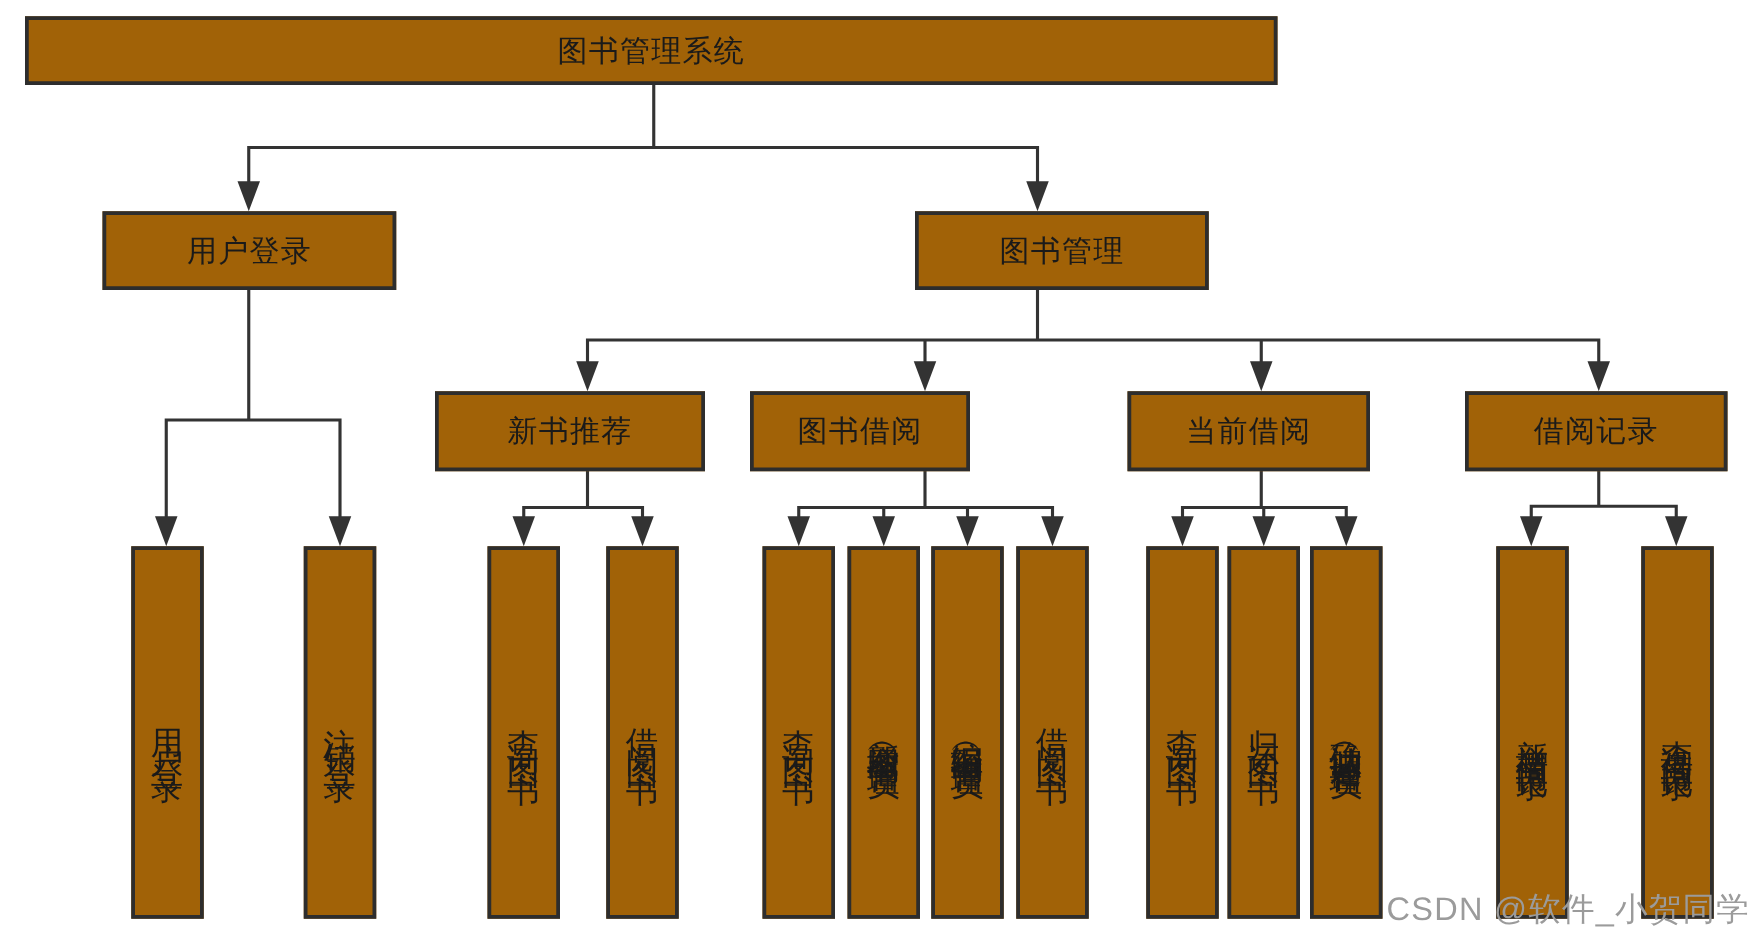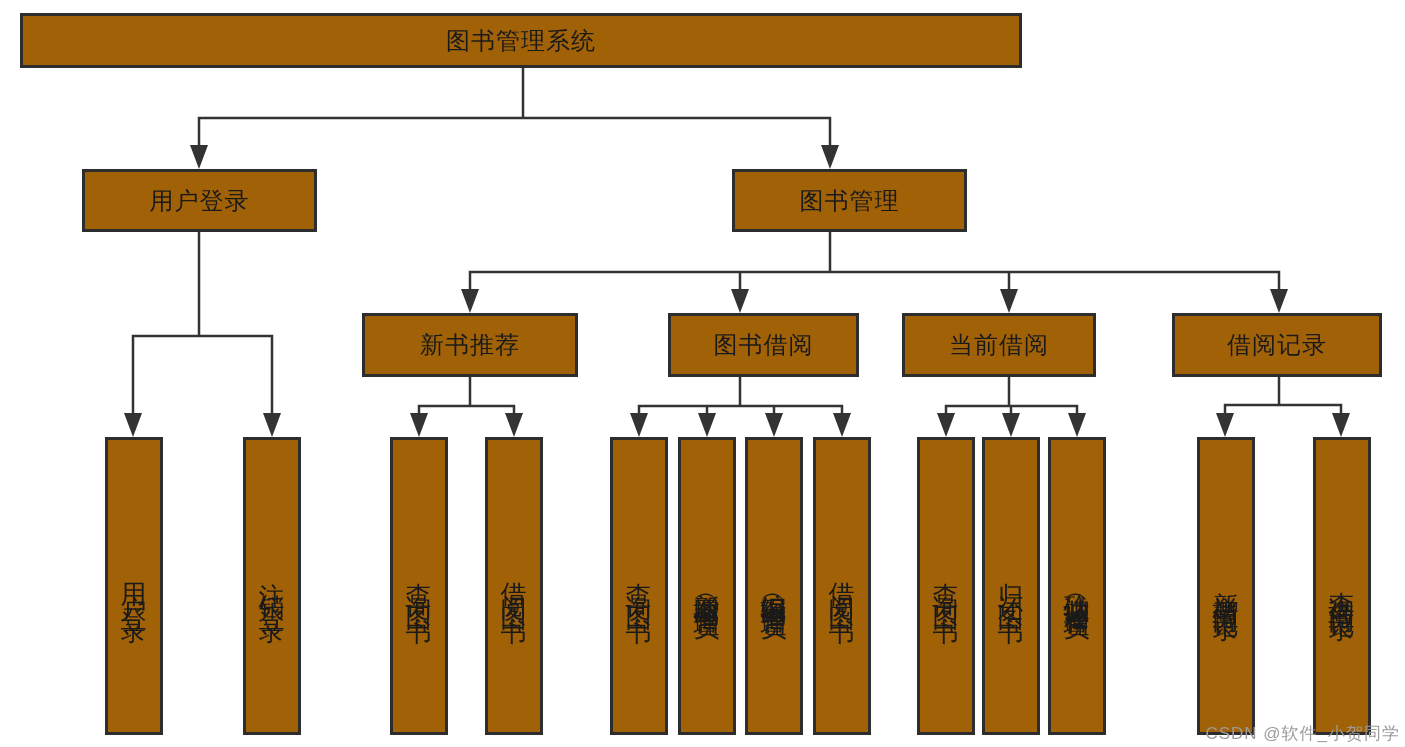--- a/index.html
+++ b/index.html
@@ -51,21 +51,21 @@
     font-size: 26px;
     line-height: 1;
   }
   .sp-wide  { letter-spacing: 12px; }
   .sp-mid   { letter-spacing: 5px;  }
   .sp-tight { letter-spacing: 3px;  }
   .watermark {
     position: absolute;
     right: 5px;
     bottom: 2px;
-    font-size: 17px;
+    font-size: 26px;
     color: #9b9b9b;
     letter-spacing: 1px;
     white-space: nowrap;
   }
 </style>
 </head>
 <body>
 
 <div class="canvas">
 
@@ -88,22 +88,22 @@
          M937 413 H955 L946 437 Z  M1002 413 H1020 L1011 437 Z
          M1068 413 H1086 L1077 437 Z
          M1216 413 H1234 L1225 437 Z  M1332 413 H1350 L1341 437 Z"></path>
   </svg>
 
   <div class="box h root">图书管理系统</div>
 
   <div class="box h lvl2" style="left:82px;">用户登录</div>
   <div class="box h lvl2" style="left:712px;margin-left:20px;">图书管理</div>
 
-  <div class="box h lvl3" style="left:362px;width:216px;">新书推荐</div>
-  <div class="box h lvl3" style="left:668px;width:191px;">图书借阅</div>
+  <div class="box h lvl3" style="left:348px;width:216px;">新书推荐</div>
+  <div class="box h lvl3" style="left:600px;width:176px;">图书借阅</div>
   <div class="box h lvl3" style="left:902px;width:194px;">当前借阅</div>
   <div class="box h lvl3" style="left:1172px;width:210px;">借阅记录</div>
 
   <div class="box v sp-wide" style="left:105px;">用户登录</div>
   <div class="box v sp-wide" style="left:243px;">注销登录</div>
 
   <div class="box v sp-wide" style="left:390px;">查询图书</div>
   <div class="box v sp-wide" style="left:485px;">借阅图书</div>
 
   <div class="box v sp-wide" style="left:610px;">查询图书</div>

